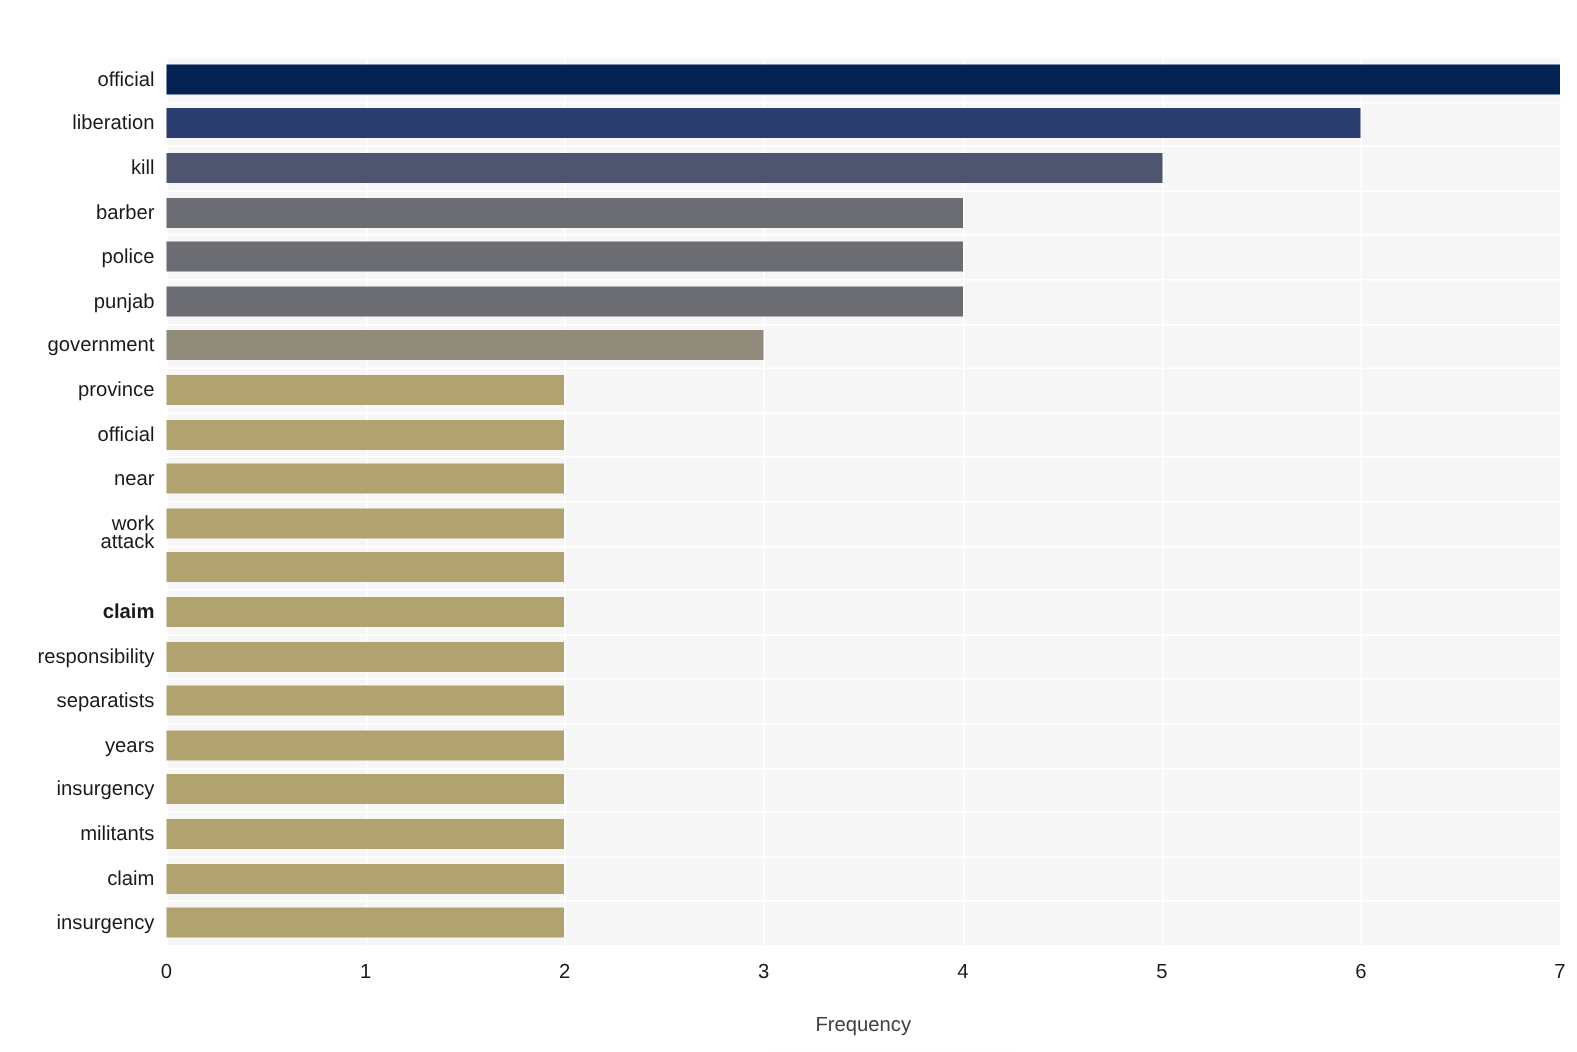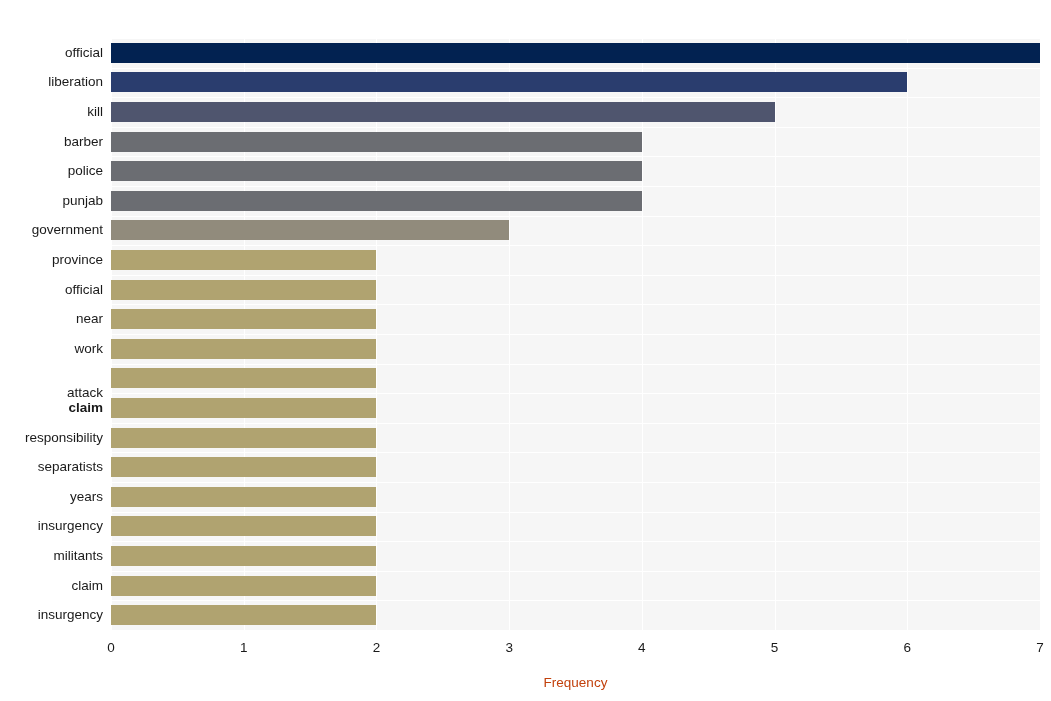--- a/index.html
+++ b/index.html
@@ -97,21 +97,21 @@
     color: #1a1a1a;
     transform: translateX(-50%);
   }
   #xaxis-title {
     position: absolute;
     left: 111px;
     top: 675px;
     width: 929px;
     text-align: center;
     font-size: 13.5px;
-    color: #c2410c;
+    color: #404040;
   }
 </style>
 </head>
 <body>
 
 <div id="figure">
 
 
   <div id="plot-area">
     <div id="gridlines-h">
@@ -176,21 +176,21 @@
       <div class="ylabel" style="top: 34.4px;">liberation</div>
       <div class="ylabel" style="top: 64px;">kill</div>
       <div class="ylabel" style="top: 93.6px; text-align: right;">barber</div>
       <div class="ylabel" style="top: 123.2px;">police</div>
       <div class="ylabel" style="top: 152.8px;">punjab</div>
       <div class="ylabel" style="top: 182.4px;">government</div>
       <div class="ylabel" style="top: 212px;">province</div>
       <div class="ylabel" style="top: 241.6px;">official</div>
       <div class="ylabel" style="top: 271.2px;">near</div>
       <div class="ylabel" style="top: 300.8px;">work</div>
-      <div class="ylabel" style="top: 345px;">attack</div>
+      <div class="ylabel" style="top: 313px;">attack</div>
       <div class="ylabel" style="top: 360px; font-weight: bold;">claim</div>
       <div class="ylabel" style="top: 389.6px;">responsibility</div>
       <div class="ylabel" style="top: 419.2px;">separatists</div>
       <div class="ylabel" style="top: 448.8px;">years</div>
       <div class="ylabel" style="top: 478.4px;">insurgency</div>
       <div class="ylabel" style="top: 508px;">militants</div>
       <div class="ylabel" style="top: 537.6px;">claim</div>
       <div class="ylabel" style="top: 567.2px;">insurgency</div>
     </div>
 

